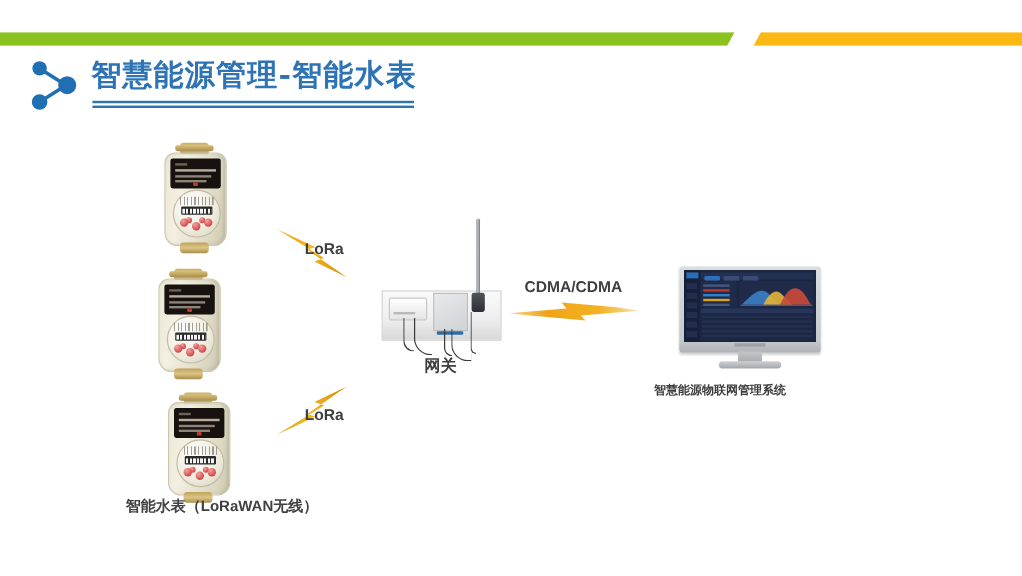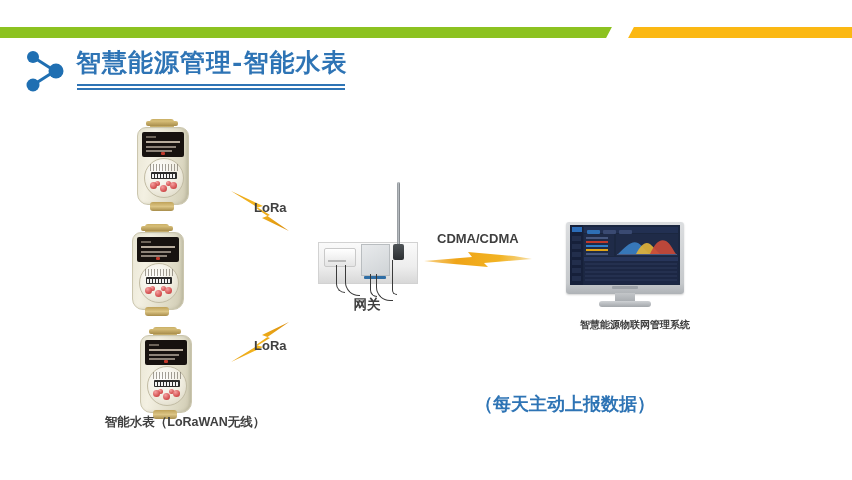--- a/index.html
+++ b/index.html
@@ -454,21 +454,21 @@
   }
   .db-trow {
     position: absolute; left: 1px; width: 92px; height: 2px;
     background: #24304F;
   }
   .mon-caption {
     position: absolute;
     left: 545px;
     top: 318px;
     width: 180px;
-    text-align: center;
+    text-align: left;
     font-size: 10px;
     font-weight: 700;
     color: #3D3D3D;
     white-space: nowrap;
   }
 
   
   .note {
     position: absolute;
     left: 400px;
@@ -676,14 +676,13 @@
       </div>
     </div>
     <div class="mon-chin"></div>
   </div>
   <div class="mon-neck"></div>
   <div class="mon-base"></div>
 </div>
 <div class="mon-caption">智慧能源物联网管理系统</div>
 
 <div class="note">
-  <div>（每天主动上报数据）</div>
 </div>
 
 </body></html>

